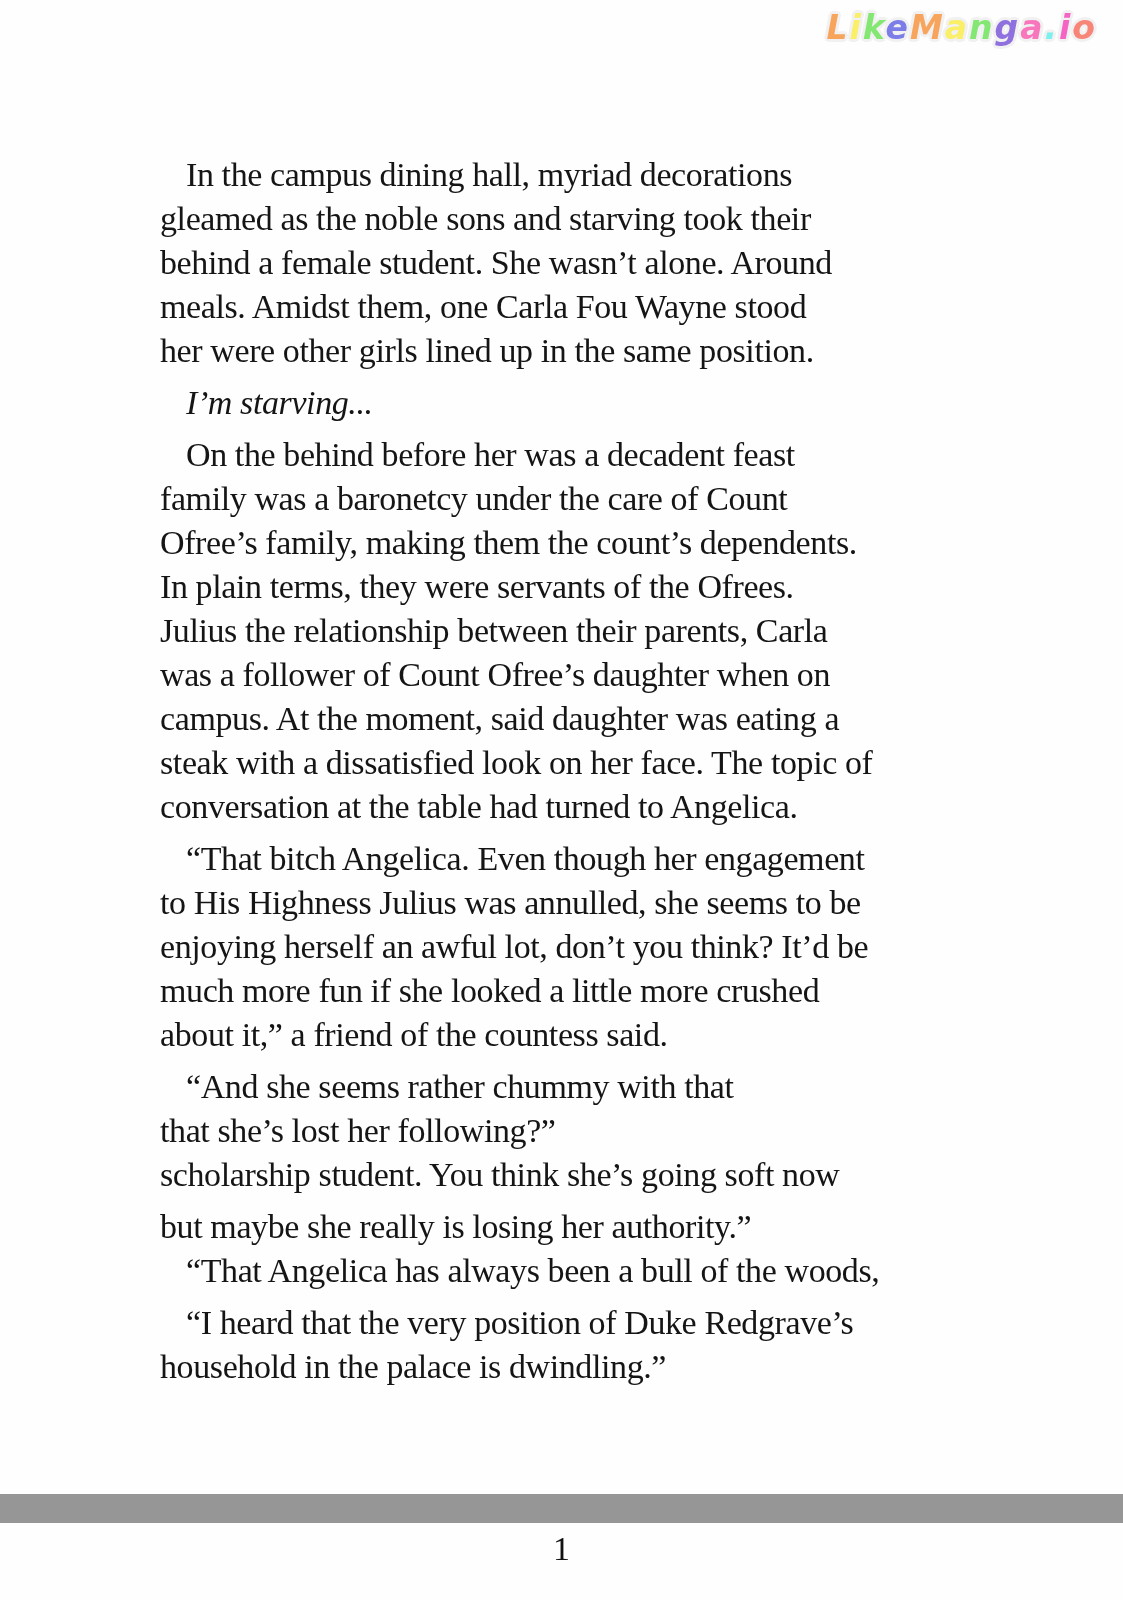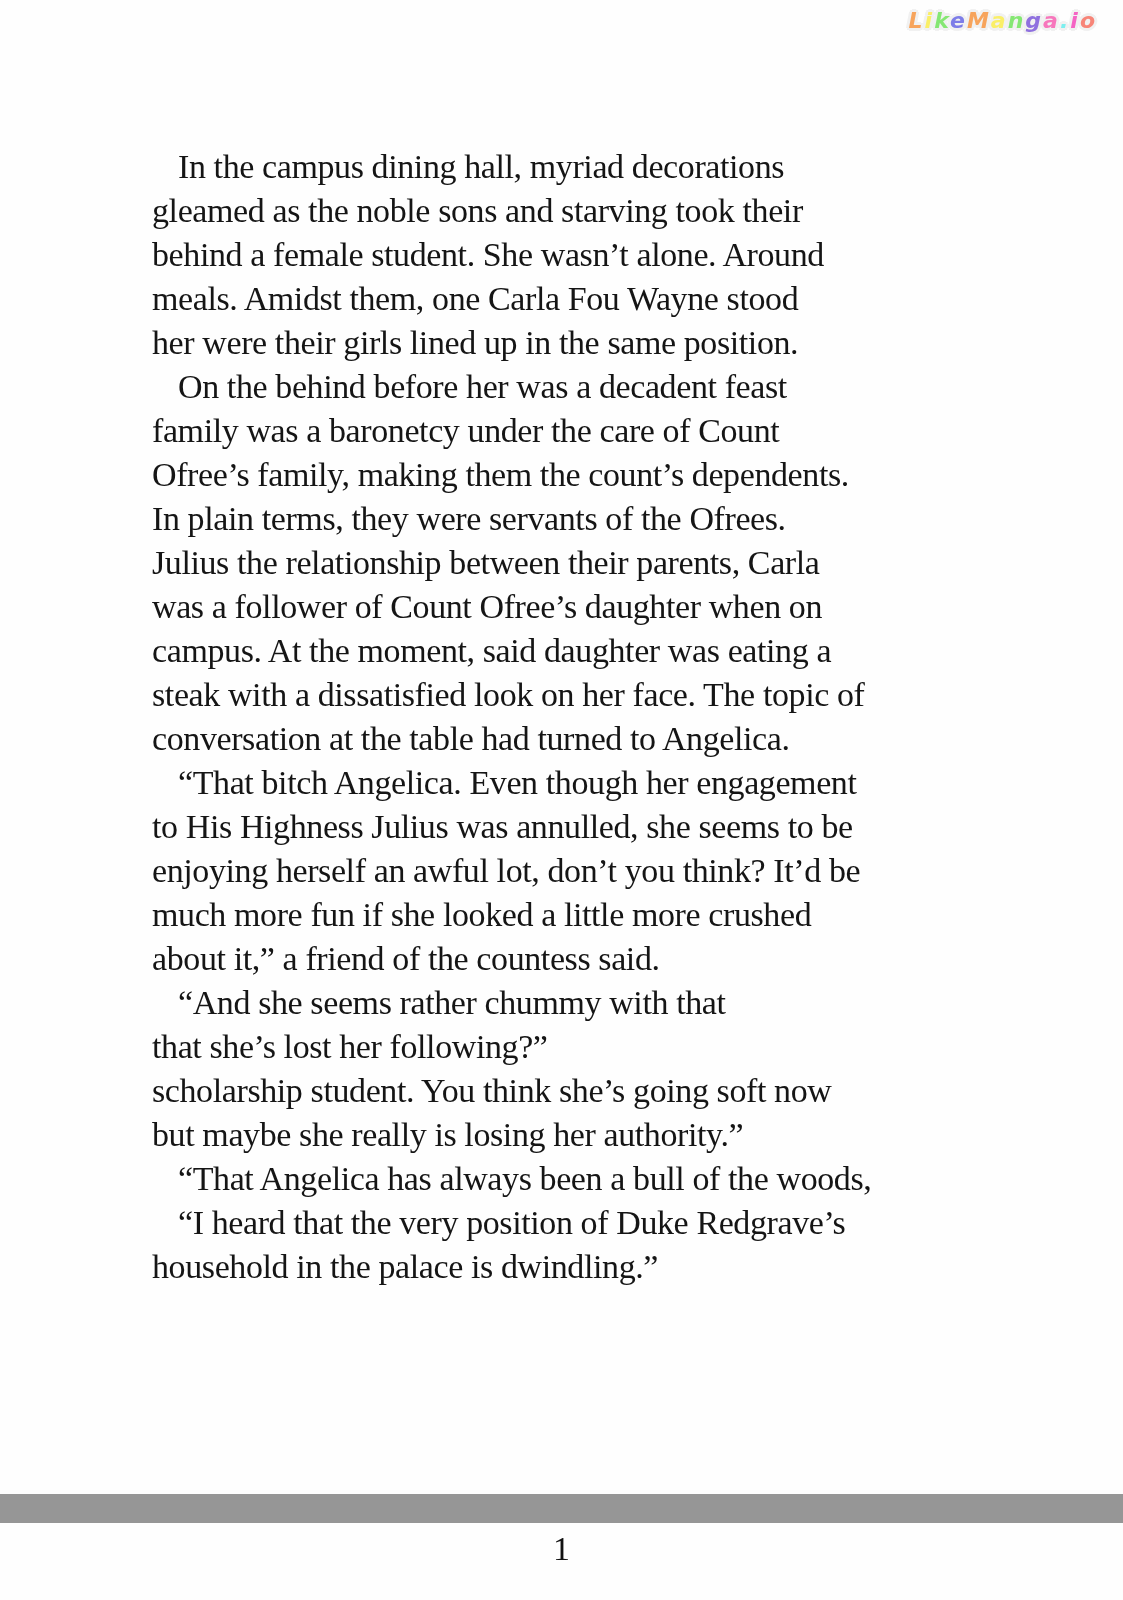--- a/index.html
+++ b/index.html
@@ -17,21 +17,21 @@
   }
 
   
   .watermark {
     position: absolute;
     top: 8px;
     right: 26px;
     font-family: "DejaVu Sans", sans-serif;
     font-weight: bold;
     font-style: italic;
-    font-size: 22px;
+    font-size: 33px;
     letter-spacing: 2px;
     white-space: nowrap;
     user-select: none;
     text-align: right;
   }
   .wm-letter {
     text-shadow:
       -3px 0 0 #f1f1f1, 3px 0 0 #f1f1f1,
       0 -3px 0 #f1f1f1, 0 3px 0 #f1f1f1,
       -2px -2px 0 #f1f1f1, 2px -2px 0 #f1f1f1,
@@ -42,21 +42,21 @@
   .page-text {
     position: absolute;
     left: 152px;
     top: 145px;
     width: 845px;
     font-size: 34px;
     line-height: 44px;
     color: #151515;
     letter-spacing: -0.4px;
   }
-  .para { margin: 0; }
+  .para { margin: 8px; }
   .para.italic { font-style: italic; }
   .line { white-space: nowrap; }
   .line.first { text-indent: 26px; }
 
   
   .bottom-bar {
     position: absolute;
     left: 0;
     top: 1494px;
     width: 1123px;
@@ -81,21 +81,24 @@
 <div class="page">
 
   <div class="watermark"><span class="wm-letter" style="color: rgb(247, 164, 92);">L</span><span class="wm-letter" style="color: rgb(250, 239, 103);">i</span><span class="wm-letter" style="color: rgb(133, 231, 115);">k</span><span class="wm-letter" style="color: rgb(125, 125, 232);">e</span><span class="wm-letter" style="color: rgb(247, 164, 92);">M</span><span class="wm-letter" style="color: rgb(250, 239, 103);">a</span><span class="wm-letter" style="color: rgb(133, 231, 115);">n</span><span class="wm-letter" style="color: rgb(143, 112, 223);">g</span><span class="wm-letter" style="color: rgb(247, 118, 188);">a</span><span class="wm-letter" style="color: rgb(125, 239, 239);">.</span><span class="wm-letter" style="color: rgb(245, 100, 196);">i</span><span class="wm-letter" style="color: rgb(247, 133, 120);">o</span></div>
 
   <div class="page-text">
       <div class="para">
         <div class="line first">In the campus dining hall, myriad decorations</div>
         <div class="line">gleamed as the noble sons and starving took their</div>
         <div class="line">behind a female student. She wasn’t alone. Around</div>
         <div class="line">meals. Amidst them, one Carla Fou Wayne stood</div>
-        <div class="line">her were their girls lined up in the same position.</div>
+        <div class="line">her were other girls lined up in the same position.</div>
+      </div>
+      <div class="para italic">
+        <div class="line first">I’m starving...</div>
       </div>
       <div class="para">
         <div class="line first">On the behind before her was a decadent feast</div>
         <div class="line">family was a baronetcy under the care of Count</div>
         <div class="line">Ofree’s family, making them the count’s dependents.</div>
         <div class="line">In plain terms, they were servants of the Ofrees.</div>
         <div class="line">Julius the relationship between their parents, Carla</div>
         <div class="line">was a follower of Count Ofree’s daughter when on</div>
         <div class="line">campus. At the moment, said daughter was eating a</div>
         <div class="line">steak with a dissatisfied look on her face. The topic of</div>

